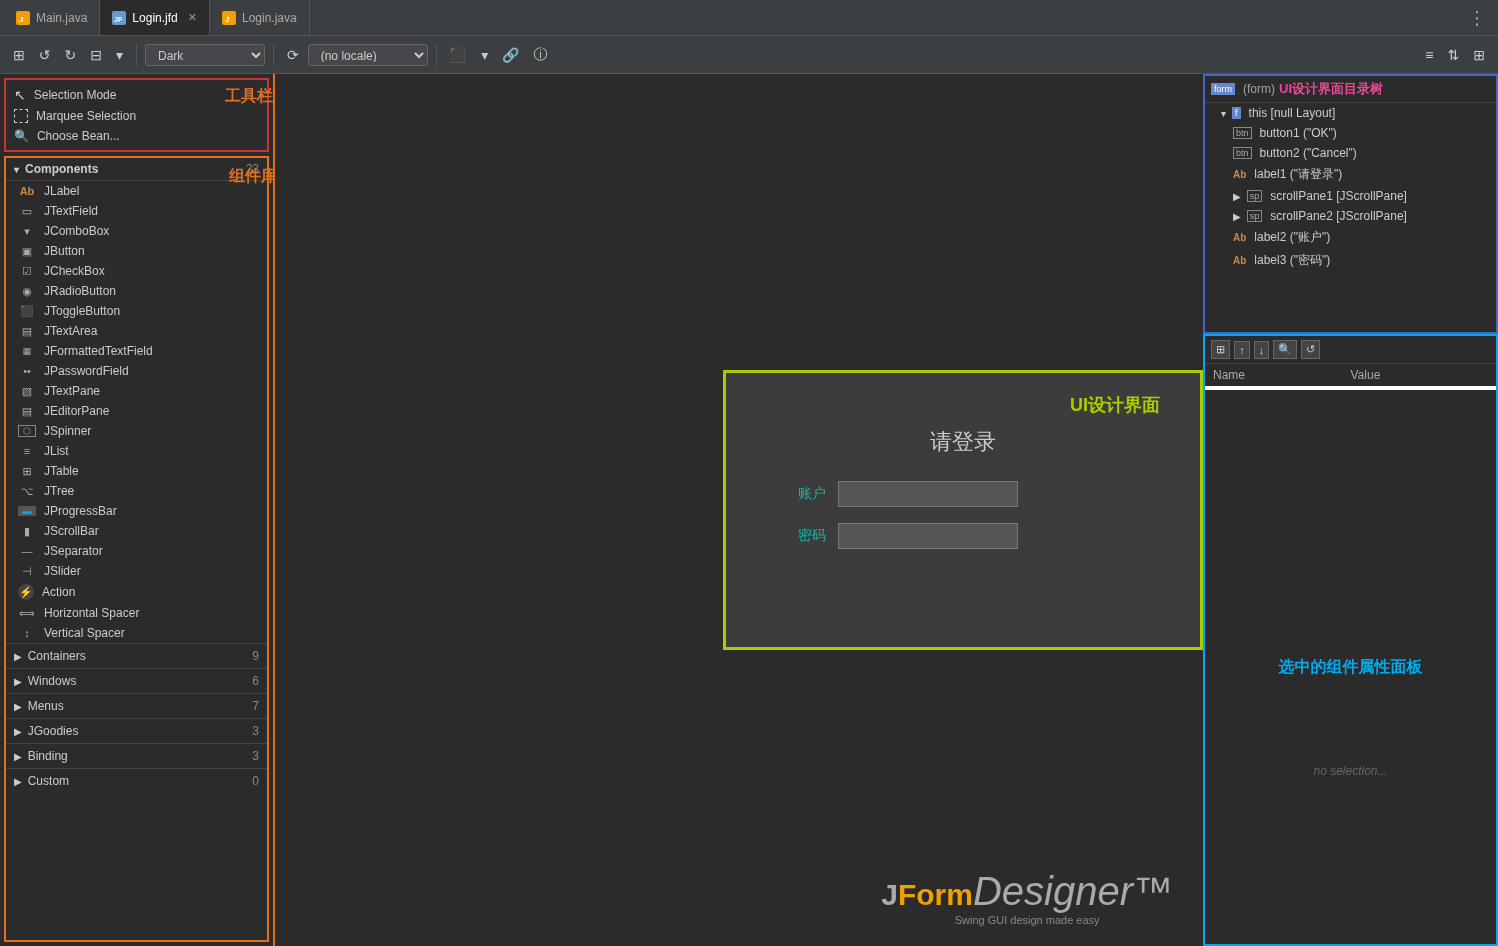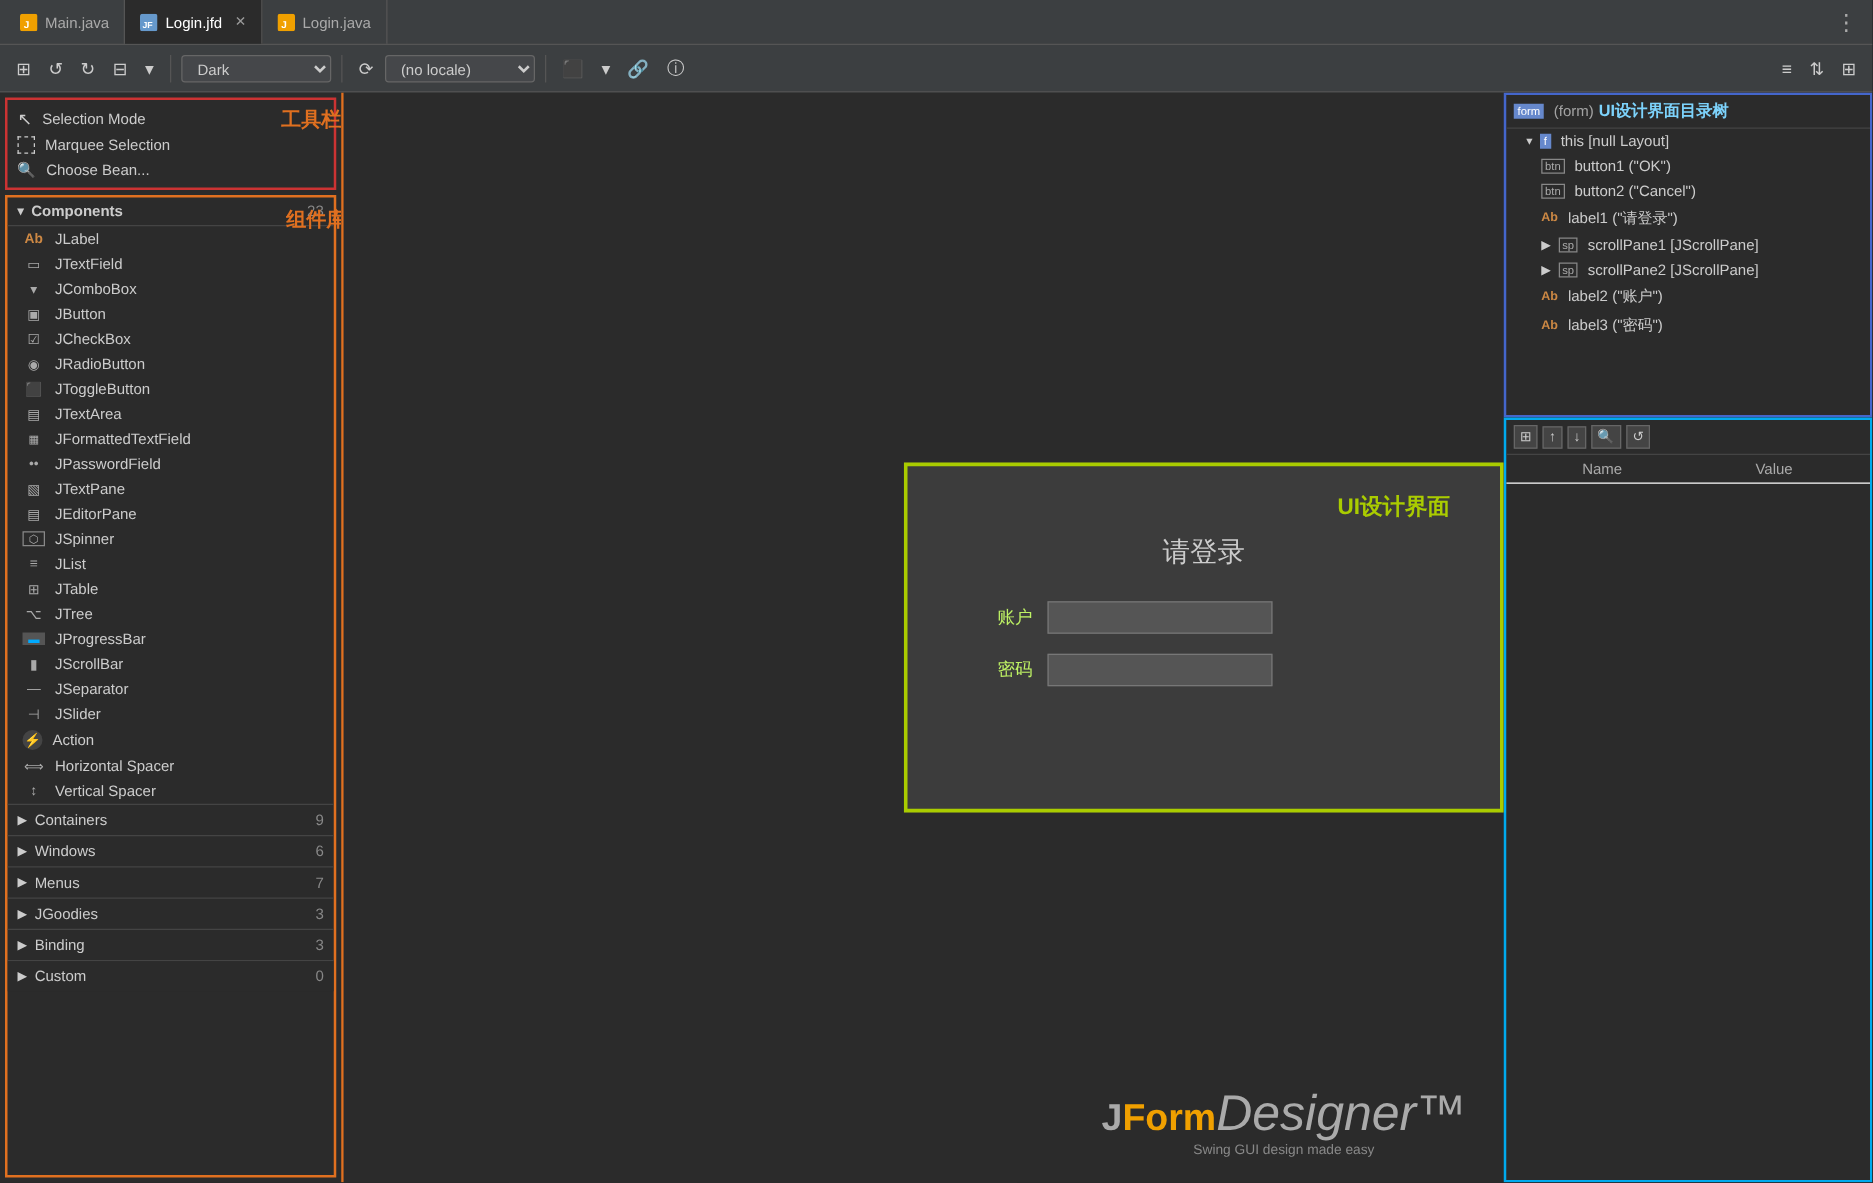--- a/index.html
+++ b/index.html
@@ -245,21 +245,21 @@
       align-items: center;
       width: 100%;
       margin-bottom: 16px;
       padding: 0 20px;
     }
 
     .form-row-label {
       width: 60px;
       text-align: right;
       margin-right: 12px;
-      color: #bef264;
+      color: #14b8a6;
       font-size: 14px;
     }
 
     .form-input {
       width: 180px;
       height: 26px;
       background: #555;
       border: 1px solid #777;
       color: #ccc;
       padding: 2px 6px;
@@ -304,21 +304,21 @@
     .tree-header {
       display: flex;
       align-items: center;
       padding: 4px 6px;
       font-size: 12px;
       color: #ccc;
       border-bottom: 1px solid #444;
       gap: 4px;
     }
     .tree-title-cyan {
-      color: #7dd3fc;
+      color: #ec4899;
       font-size: 13px;
       font-weight: bold;
     }
 
     .tree-item {
       display: flex;
       align-items: center;
       padding: 3px 8px;
       font-size: 12px;
       color: #ccc;
@@ -355,24 +355,23 @@
       border: 1px solid #666;
       color: #ccc;
       padding: 2px 4px;
       cursor: pointer;
       font-size: 11px;
     }
 
     .props-table-header {
       display: flex;
       padding: 4px 8px;
-      border-bottom: 1px solid #ffffff;
+      border-bottom: 4px solid #ffffff;
       font-size: 12px;
       color: #aaa;
-      text-align: center;
     }
     .props-col-name { flex: 1; }
     .props-col-value { flex: 1; }
 
     .props-content {
       flex: 1;
       display: flex;
       align-items: center;
       justify-content: center;
     }
@@ -702,16 +701,20 @@
         <button class="props-toolbar-btn">⊞</button>
         <button class="props-toolbar-btn">↑</button>
         <button class="props-toolbar-btn">↓</button>
         <button class="props-toolbar-btn">🔍</button>
         <button class="props-toolbar-btn">↺</button>
       </div>
       <div class="props-table-header">
         <span class="props-col-name">Name</span>
         <span class="props-col-value">Value</span>
       </div>
+      <div class="props-content" style="position:relative;">
+        <span class="props-title-cyan">选中的组件属性面板</span>
+        <span class="props-no-selection" style="position:absolute; bottom:30%; left:50%; transform:translateX(-50%); white-space:nowrap;">no selection...</span>
+      </div>
     </div>
 
   </div>
 </div>
 
 </body></html>

